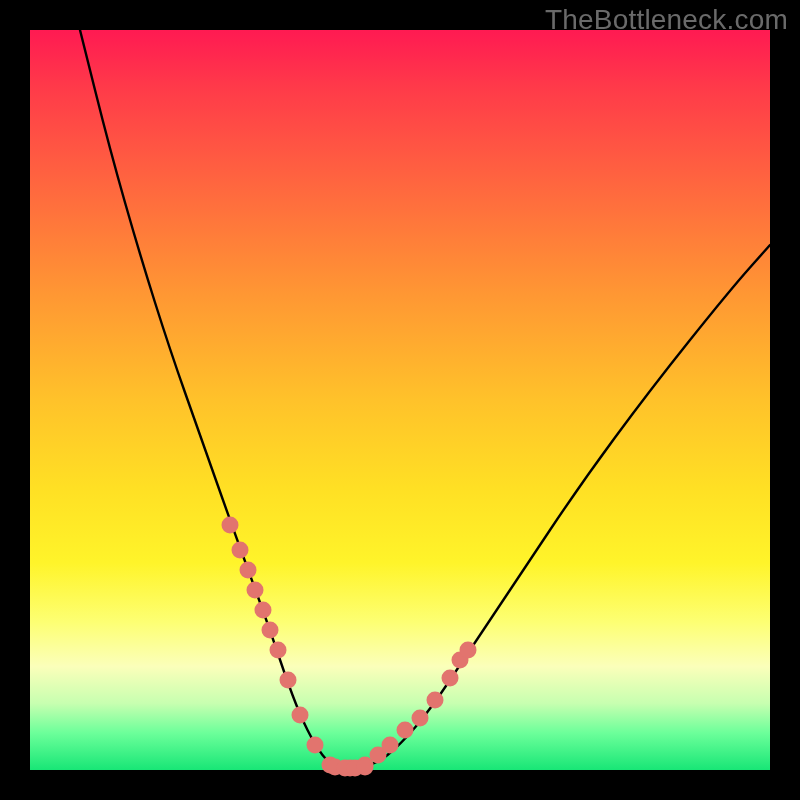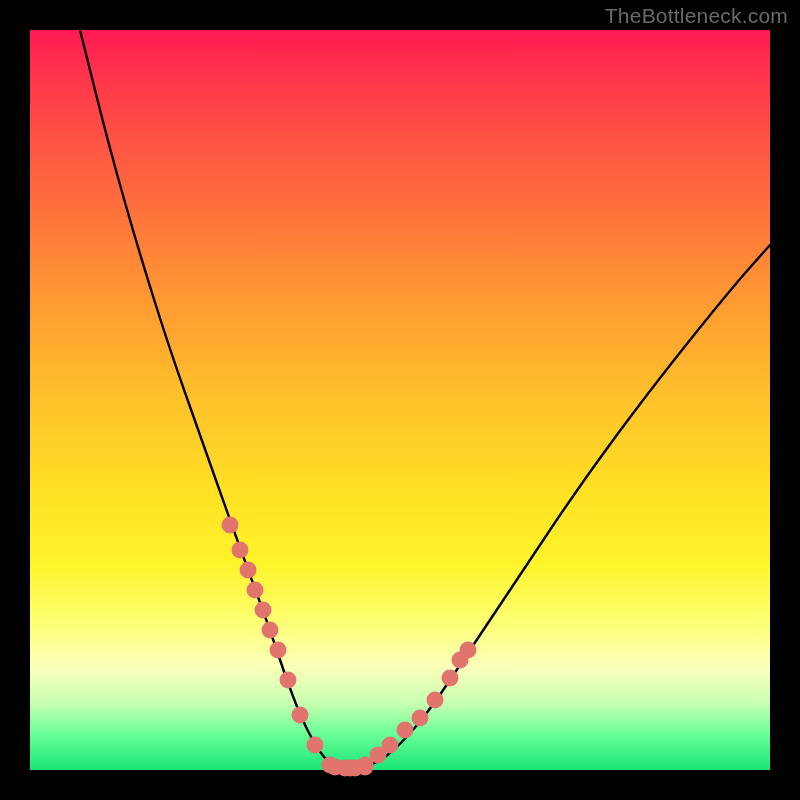--- a/index.html
+++ b/index.html
@@ -40,21 +40,21 @@
       #c7ffb0 91%,
       #6CFF9A 95%,
       #18e676 100%
     );
   }
   .watermark {
     position: absolute;
     top: 4px;
     right: 12px;
     color: #6a6a6a;
-    font-size: 21px;
+    font-size: 28px;
     font-weight: 500;
     letter-spacing: 0.2px;
     user-select: none;
   }
   svg.curve {
     position: absolute;
     top: 0;
     left: 0;
     width: 740px;
     height: 740px;

